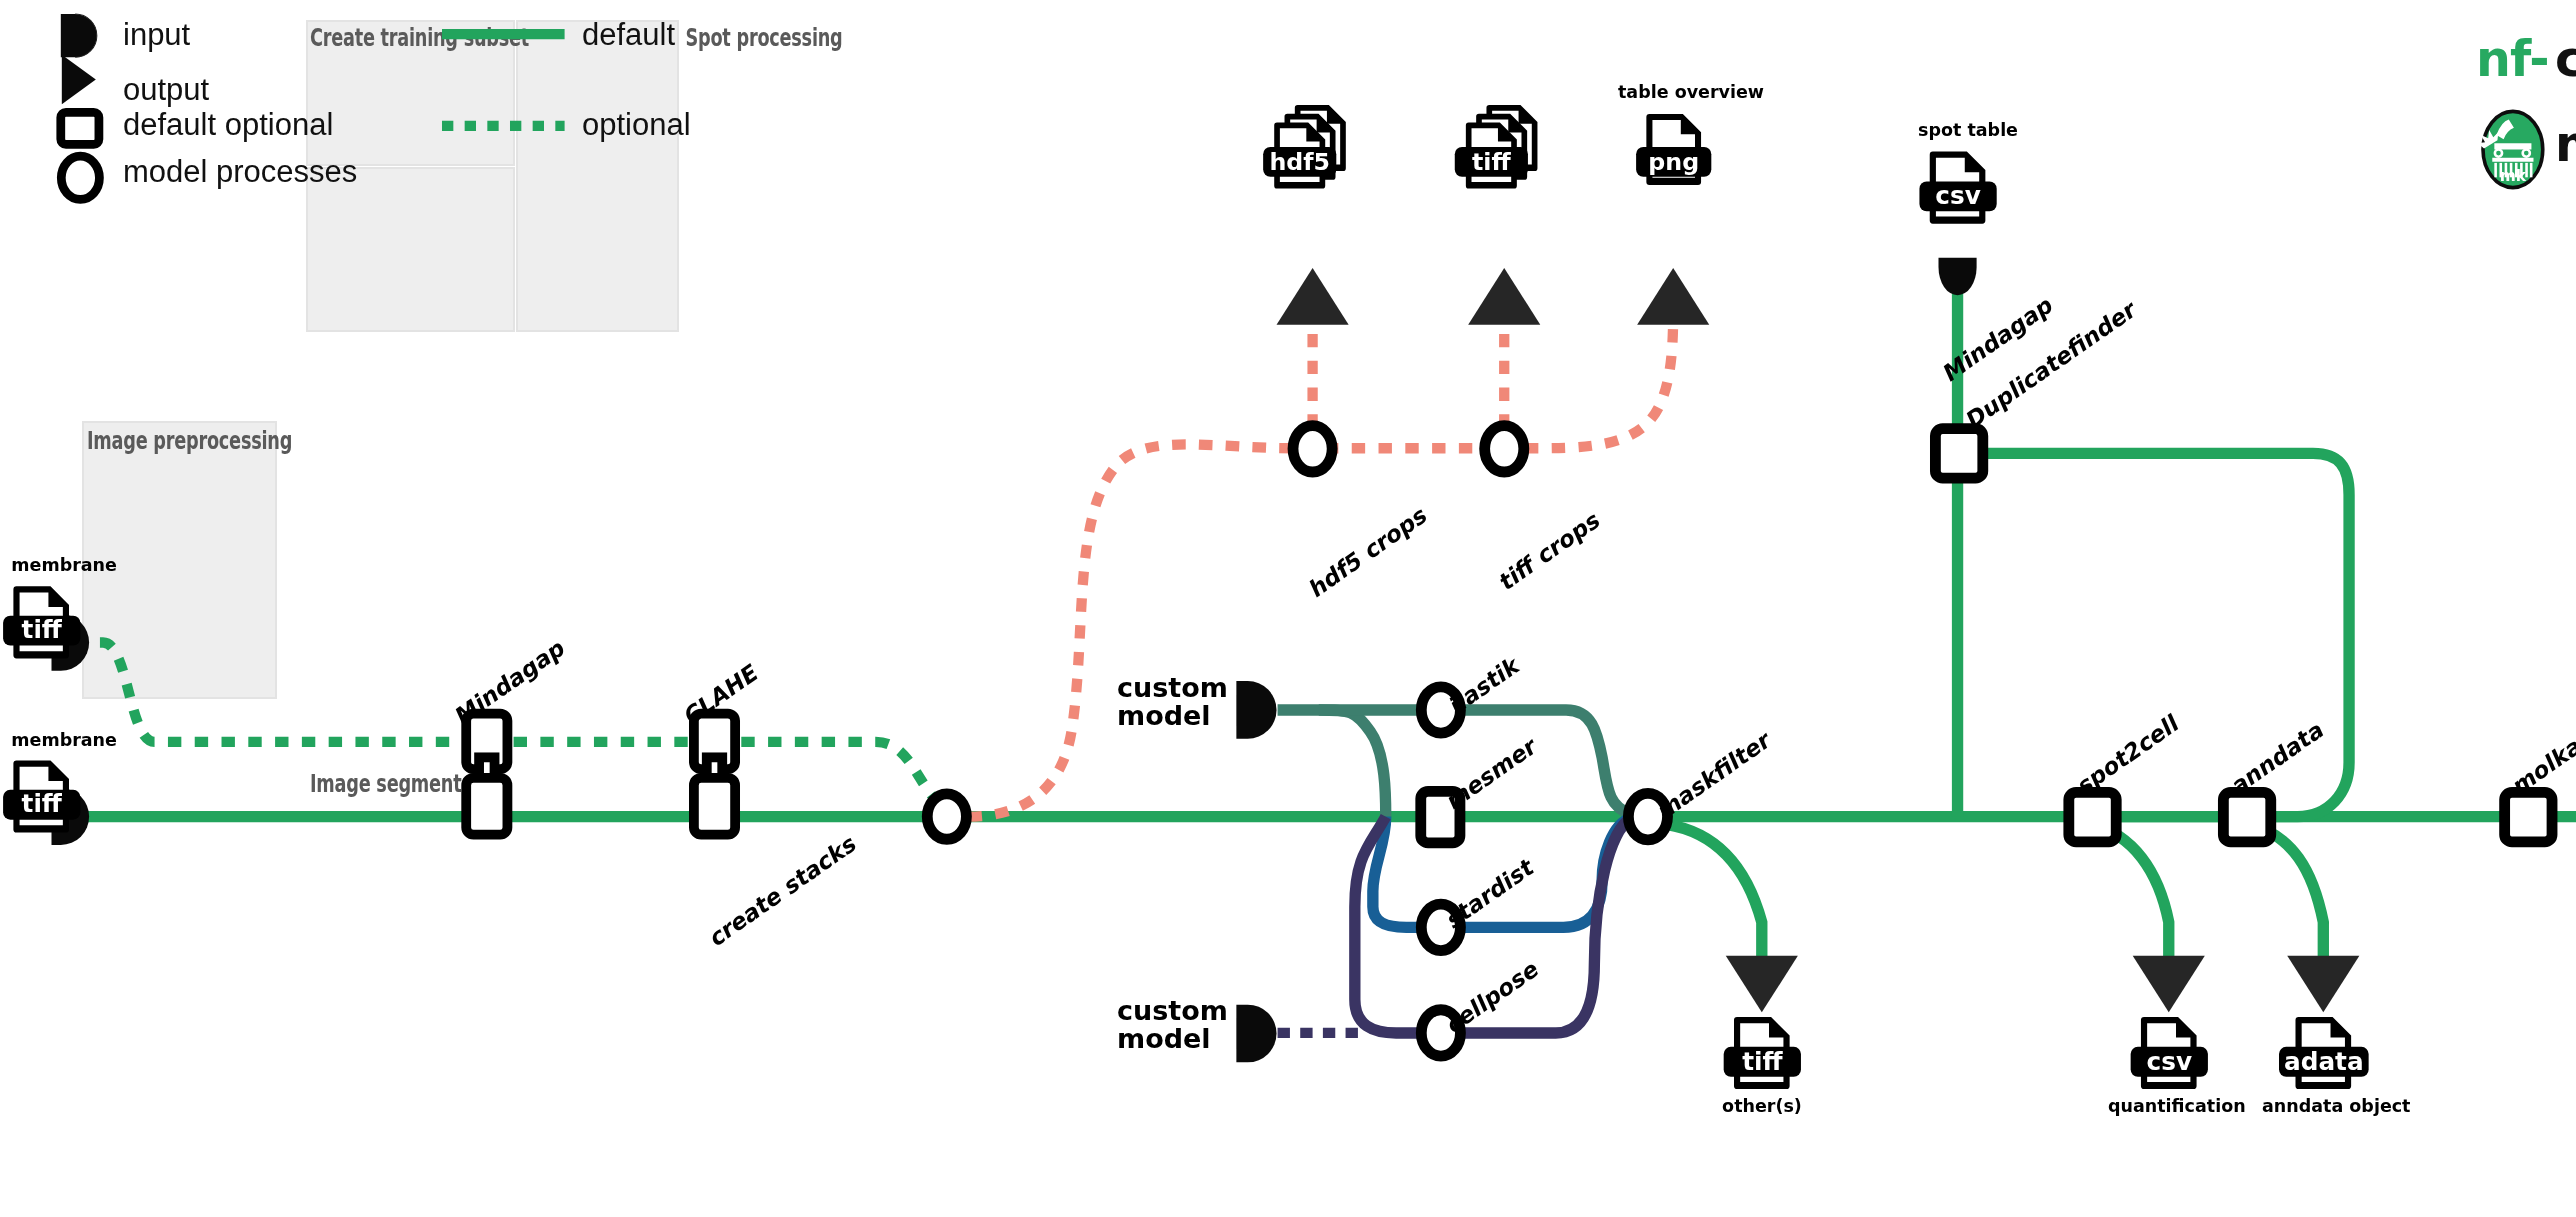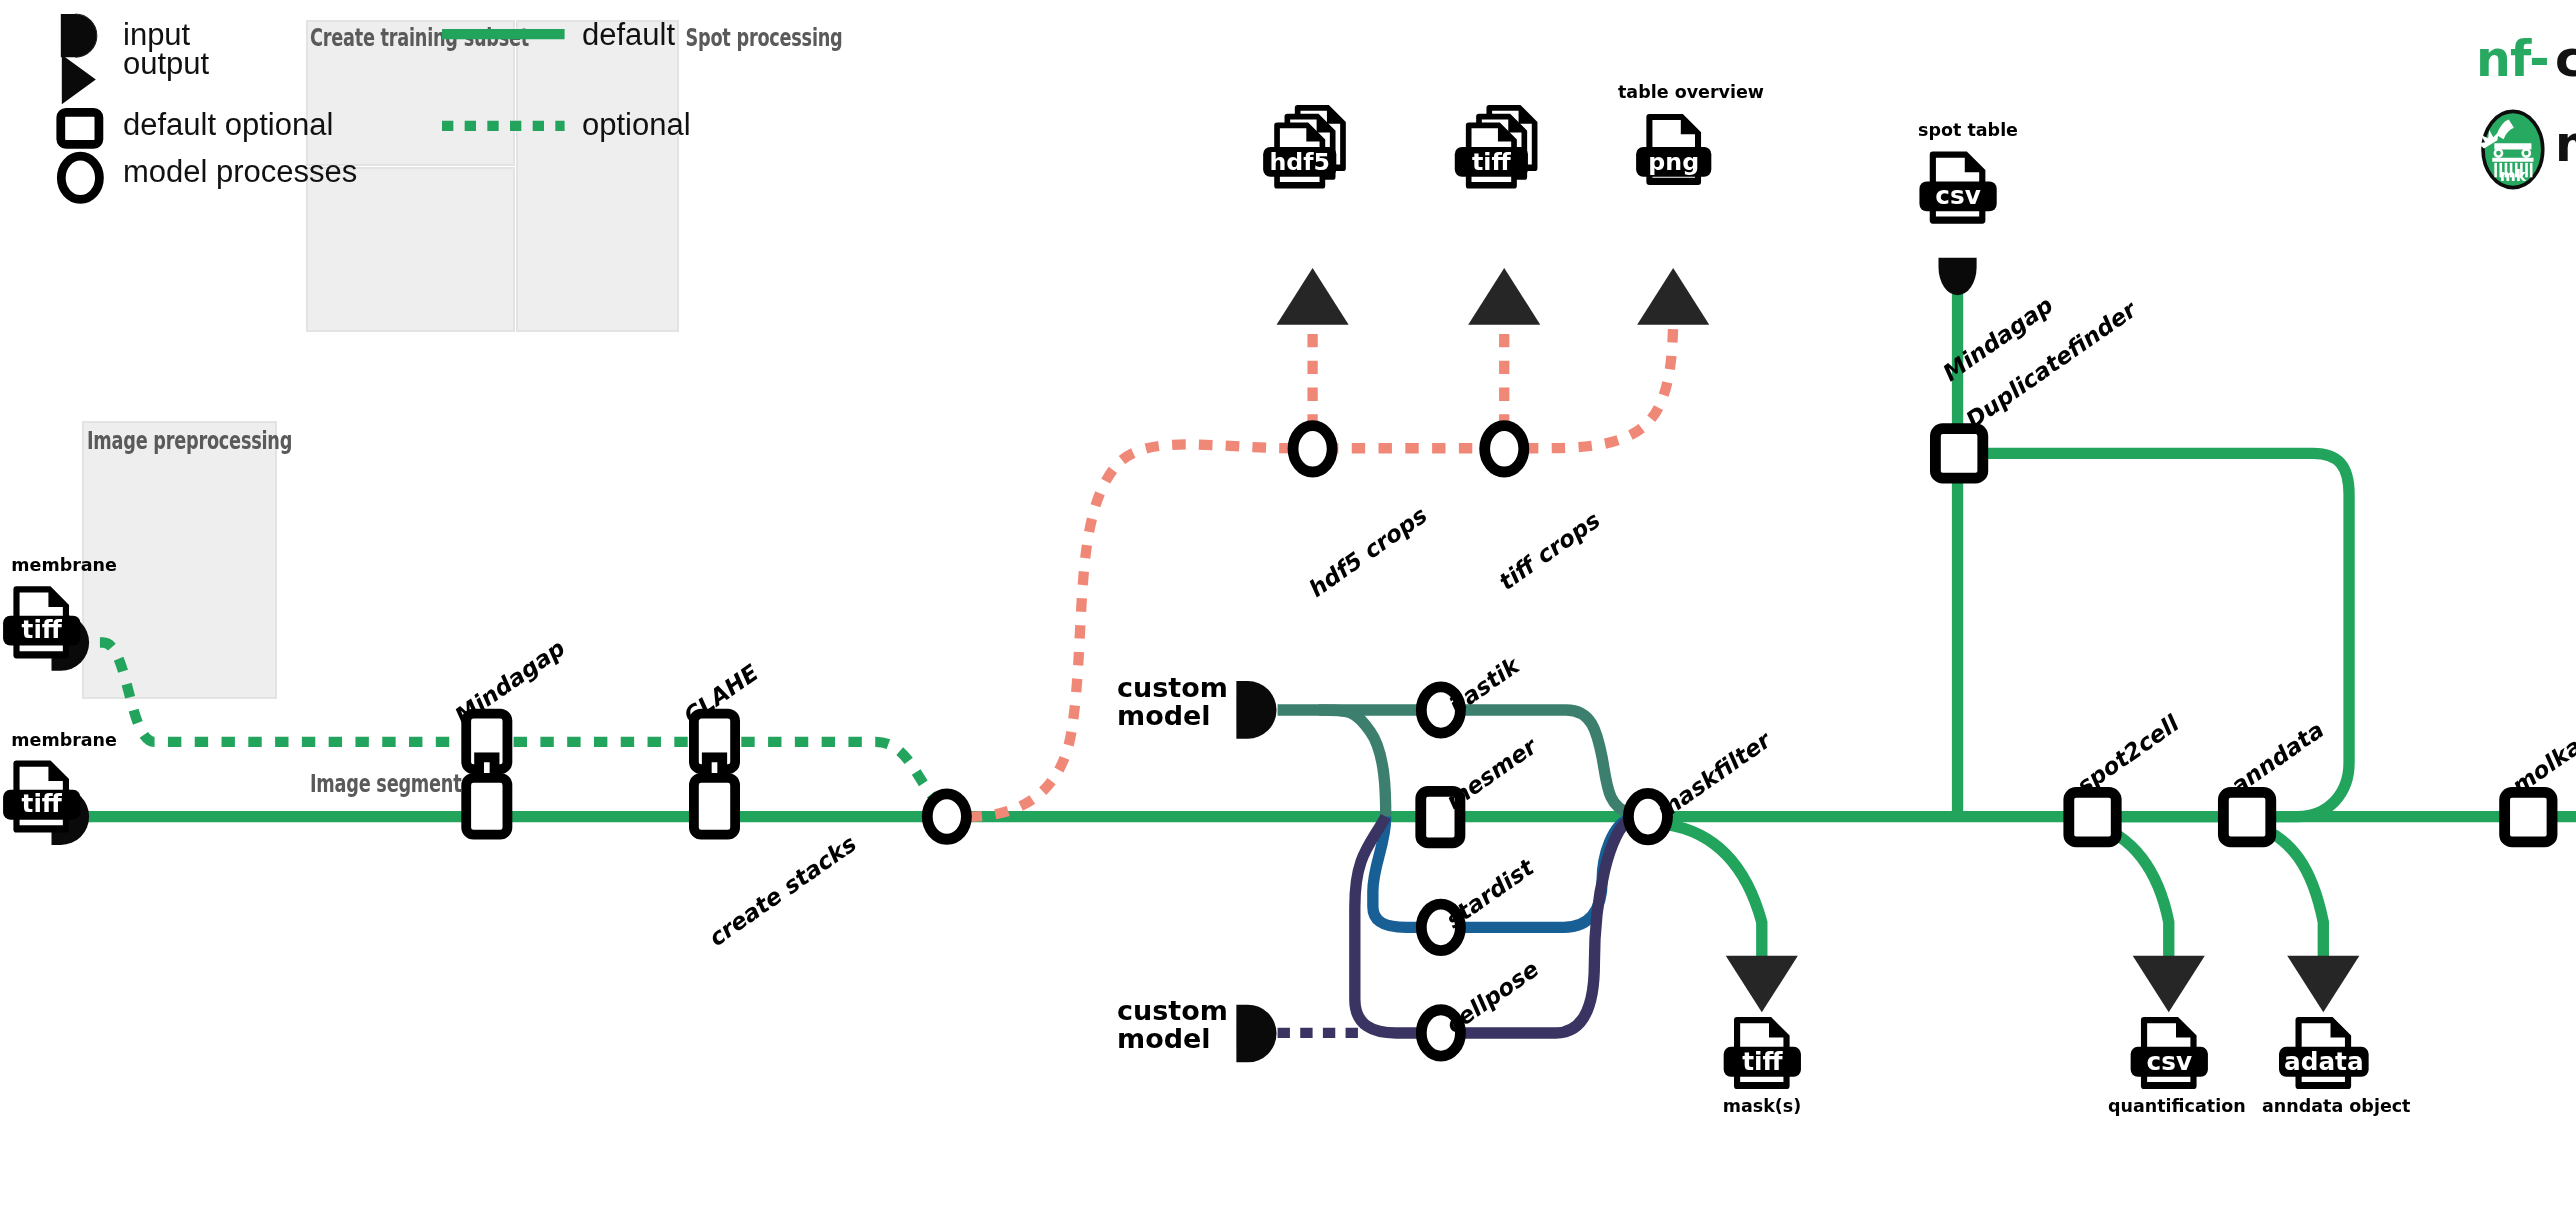--- a/index.html
+++ b/index.html
@@ -308,35 +308,35 @@
           <rect x="4892" y="316" width="5" height="28"></rect>
         <rect x="4902" y="316" width="5" height="28"></rect>
           <rect x="4911" y="316" width="5" height="28"></rect>
       </g>
       <path d="M4822 288 l-12 -10 l14 -2 l-8 -14 l14 6 l2 -16 l8 14 l10 -10 l-2 16 z" fill="#fff"></path>
       <text x="4878" y="352" font-family="DejaVu Sans, Liberation Sans, sans-serif" font-size="30" font-weight="bold" fill="#fff" text-anchor="middle">mk</text>
     </g>
   </svg>
 
   <div class="legend-txt" style="left:123px;top:17px;">input</div>
-  <div class="legend-txt" style="left:123px;top:46px;">output</div>
+  <div class="legend-txt" style="left:123px;top:72px;">output</div>
   <div class="legend-txt" style="left:123px;top:107px;">default optional</div>
   <div class="legend-txt" style="left:123px;top:154px;">model processes</div>
   <div class="legend-txt" style="left:582px;top:17px;">default</div>
   <div class="legend-txt" style="left:582px;top:107px;">optional</div>
 
   <div class="logo-txt" style="left:2476px;top:31px;color:#27a961;">nf-</div>
   <div class="logo-txt" style="left:2555px;top:31px;color:#111;">core/</div>
   <div class="logo-txt" style="left:2555px;top:116px;color:#111;">molkart</div>
 
   <div class="file-lbl" style="left:11.3px;top:555px;width:72px;">membrane</div>
   <div class="file-lbl" style="left:11.3px;top:730px;width:72px;">membrane</div>
   <div class="file-lbl" style="left:1918px;top:120px;width:82px;">spot table</div>
   <div class="file-lbl" style="left:1618px;top:82px;width:113px;">table overview</div>
-  <div class="file-lbl" style="left:1721px;top:1096px;width:82px;">mask(s)</div>
+  <div class="file-lbl" style="left:1721px;top:1096px;width:82px;">other(s)</div>
   <div class="file-lbl" style="left:2108px;top:1096px;width:124px;">quantification</div>
   <div class="file-lbl" style="left:2262px;top:1096px;width:124px;">anndata object</div>
 
   <div class="custom-model" style="left:1117px;top:674px;">
     <div>custom</div>
     <div>model</div>
   </div>
   <div class="custom-model" style="left:1117px;top:997px;">
     <div>custom</div>
     <div>model</div>

